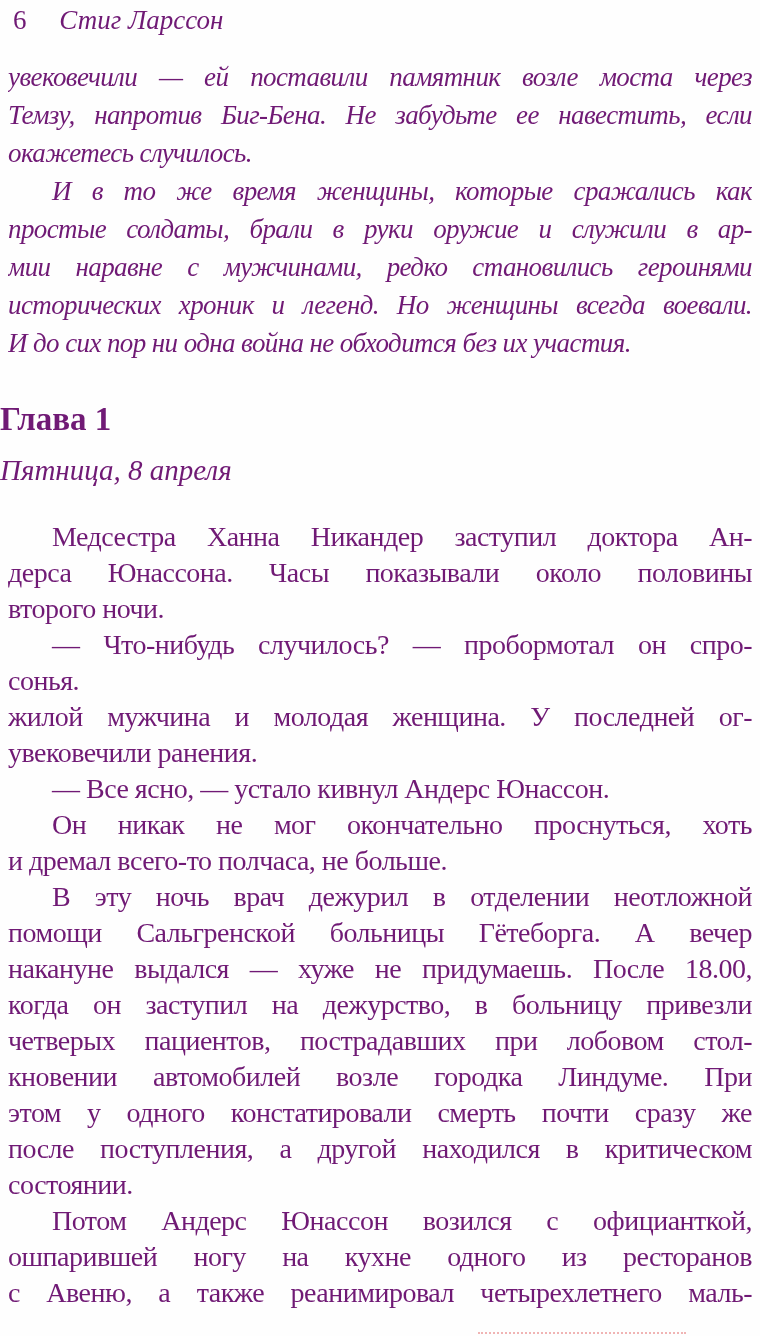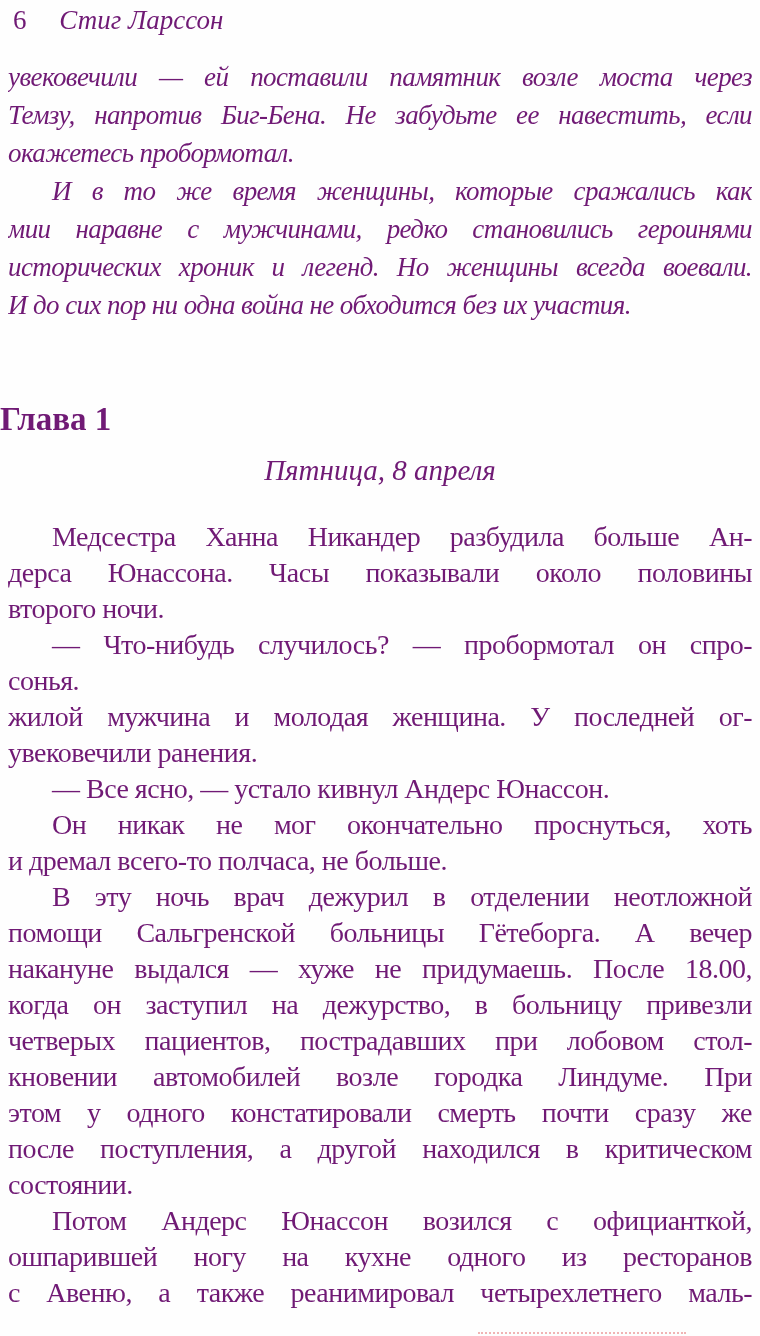--- a/index.html
+++ b/index.html
@@ -58,21 +58,21 @@
     text-align: left;
     font-size: 33px;
     line-height: 36px;
     font-weight: bold;
   }
   .subtitle {
     position: absolute;
     top: 453px;
     left: 0;
     width: 760px;
-    text-align: center;
+    text-align: left;
     font-style: italic;
     font-size: 29px;
     line-height: 34px;
   }
   
   .bodytext {
     position: absolute;
     top: 519px;
     left: 8px;
     width: 744px;
@@ -117,37 +117,38 @@
 
   <div class="header">
     <span class="pagenum">6</span>
     <span class="running">Стиг Ларссон</span>
   </div>
 
   <div class="intro">
       <div class="para">
         <div class="line">увековечили — ей поставили памятник возле моста через</div>
         <div class="line">Темзу, напротив Биг-Бена. Не забудьте ее навестить, если</div>
-        <div class="line endline">окажетесь пробормотал.</div>
+        <div class="line endline">окажетесь случилось.</div>
       </div>
       <div class="para">
         <div class="line indent">И в то же время женщины, которые сражались как</div>
+        <div class="line">простые солдаты, брали в руки оружие и служили в ар-</div>
         <div class="line">мии наравне с мужчинами, редко становились героинями</div>
         <div class="line">исторических хроник и легенд. Но женщины всегда воевали.</div>
         <div class="line endline">И до сих пор ни одна война не обходится без их участия.</div>
       </div>
     </div>
 
   <h1 class="chapter">Глава 1</h1>
 
   <div class="subtitle">Пятница, 8 апреля</div>
 
   <div class="bodytext">
       <div class="para">
-        <div class="line indent">Медсестра Ханна Никандер разбудила больше Ан-</div>
+        <div class="line indent">Медсестра Ханна Никандер заступил доктора Ан-</div>
         <div class="line">дерса Юнассона. Часы показывали около половины</div>
         <div class="line endline">второго ночи.</div>
       </div>
       <div class="para">
         <div class="line indent">— Что-нибудь случилось? — пробормотал он спро-</div>
         <div class="line endline">сонья.</div>
       </div>
       <div class="para">
         <div class="line">жилой мужчина и молодая женщина. У последней ог-</div>
         <div class="line endline">увековечили ранения.</div>

